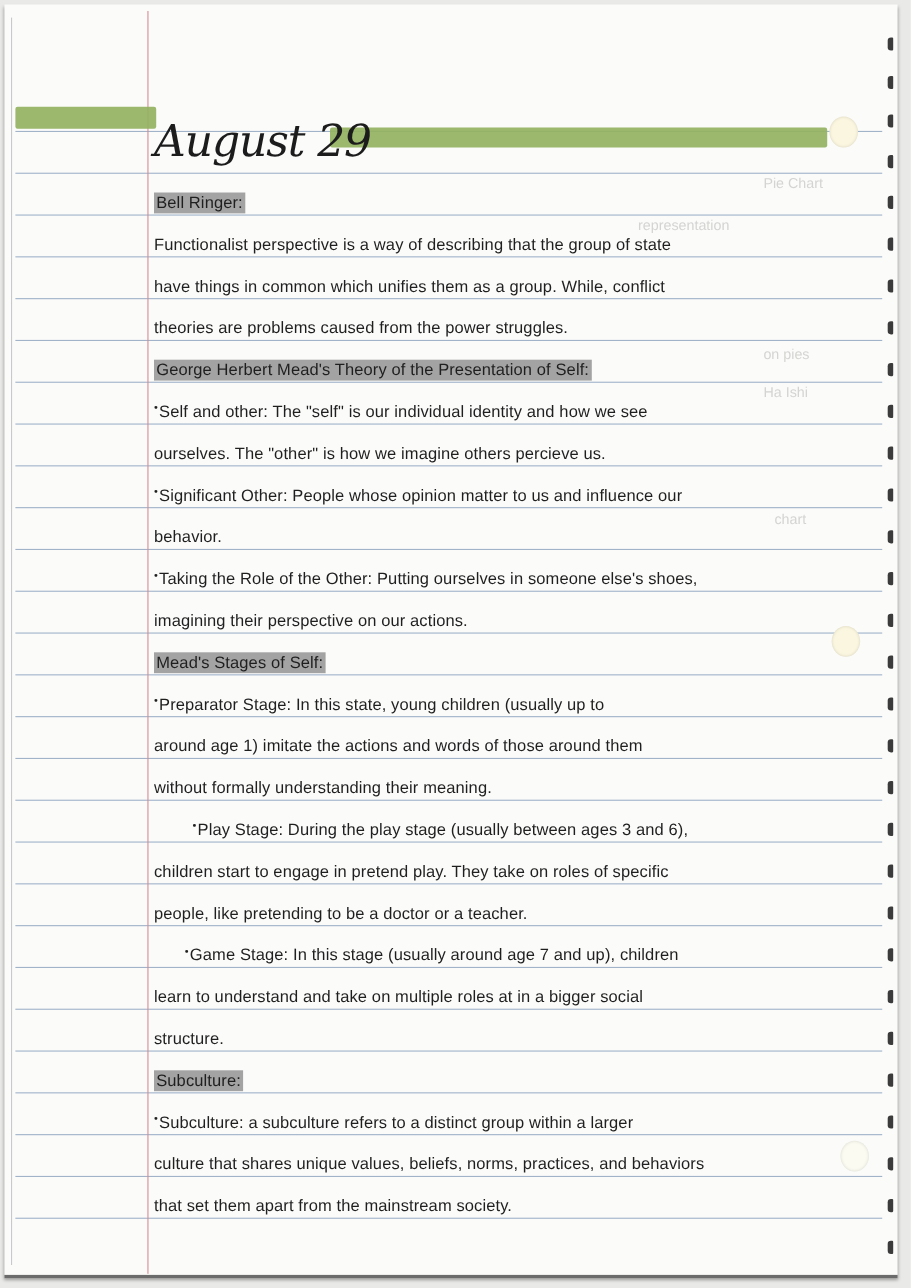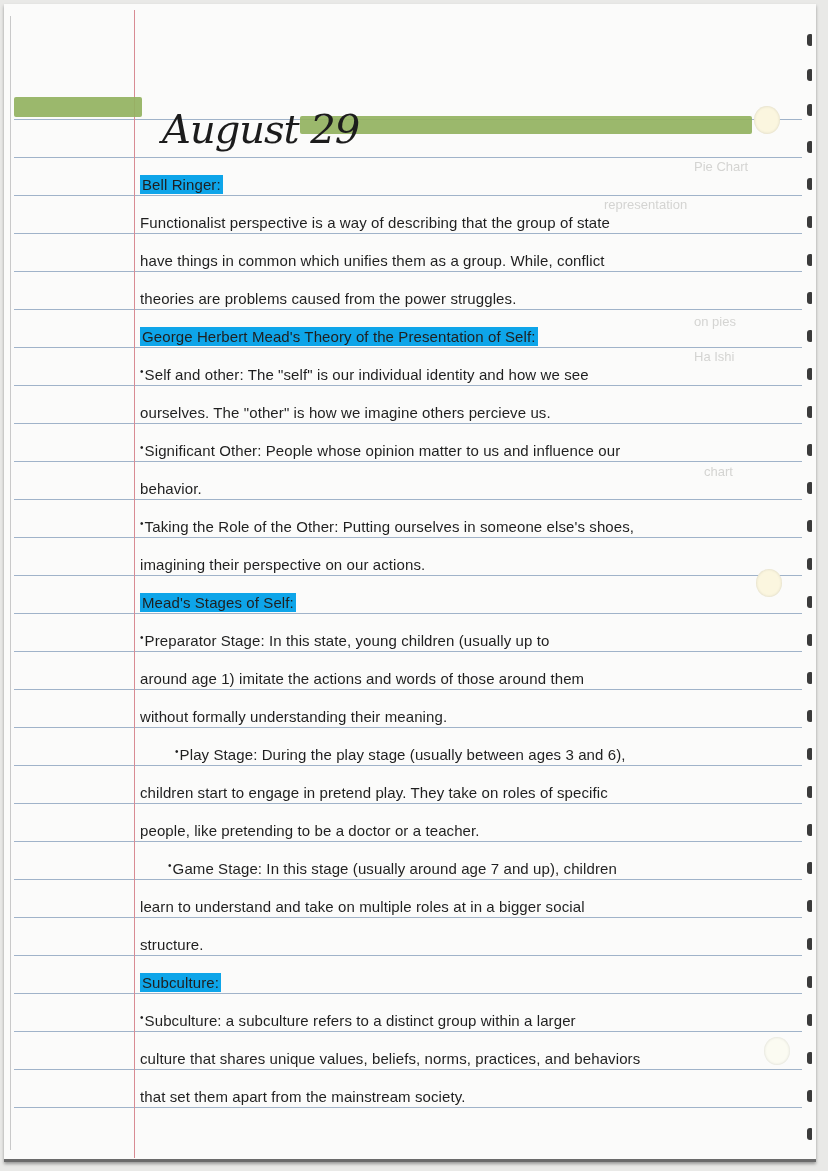--- a/index.html
+++ b/index.html
@@ -8,25 +8,25 @@
   .paper { position:absolute; left:4px; top:4px; width:812px; height:1158px; background:#fbfbfa;
            box-shadow: 0 2px 3px rgba(0,0,0,0.35); }
   .paper::after { content:""; position:absolute; left:0; right:0; bottom:0; height:3px; background:#6b6b6b; }
   .rule { position:absolute; left:10px; right:14px; height:1.4px; background:#8fa6c0; opacity:0.85; }
   .margin-line { position:absolute; left:130px; top:6px; bottom:4px; width:1.3px; background:#d88b93; }
   .left-edge { position:absolute; left:6px; top:12px; bottom:12px; width:1px; background:#c9c9c9; }
   .hole { position:absolute; width:26px; height:28px; border-radius:50%; background:#fbf6df;
           box-shadow: inset 0 0 3px rgba(0,0,0,0.15); }
   .spiral { position:absolute; right:4px; width:5px; height:12px; background:#3b3b3b; border-radius:3px 1px 1px 3px; }
   .title-bar { position:absolute; height:20px; background:#93b25f; opacity:0.92; border-radius:2px; }
-  .title { position:absolute; left:158px; top:102px; font-family:"DejaVu Serif", serif; font-style:italic;
+  .title { position:absolute; left:136px; top:102px; font-family:"DejaVu Serif", serif; font-style:italic;
            font-size:40px; color:#1c1c1c; letter-spacing:-1px; }
   .line { position:absolute; left:136px; font-family:"Liberation Sans", sans-serif; font-size:15px;
           color:#1f1f1f; white-space:nowrap; letter-spacing:0.1px; }
-  .hl { background:#0ea5e9; padding:1px 2px; }
+  .hl { background:#a3a3a3; padding:1px 2px; }
   .bullet::before { content:"•"; margin-right:1px; font-size:10px; vertical-align:top; }
   .ghost { position:absolute; font-family:"Liberation Sans", sans-serif; font-size:13px; color:#d4d4d2; white-space:nowrap; }
 </style>
 </head>
 <body>
 
 <div class="paper">
   <div class="left-edge"></div>
 
   <div class="rule" style="top:115px"></div>
@@ -88,21 +88,21 @@
   <div class="spiral" style="top:858px"></div>
   <div class="spiral" style="top:896px"></div>
   <div class="spiral" style="top:934px"></div>
   <div class="spiral" style="top:972px"></div>
   <div class="spiral" style="top:1010px"></div>
   <div class="spiral" style="top:1048px"></div>
   <div class="spiral" style="top:1086px"></div>
   <div class="spiral" style="top:1124px"></div>
 
   <div class="ghost" style="left:690px; top:155px;">Pie Chart</div>
-  <div class="ghost" style="left:600px; top:193px;text-align:center;">representation</div>
+  <div class="ghost" style="left:576px; top:193px;text-align:center;">representation</div>
   <div class="ghost" style="left:690px; top:310px;">on pies</div>
   <div class="ghost" style="left:690px; top:345px;">Ha Ishi</div>
   <div class="ghost" style="left:700px; top:460px;">chart</div>
 
   <div class="title-bar" style="left:10px; top:93px; width:128px;"></div>
   <div class="title-bar" style="left:296px; top:112px; width:452px; height:18px;"></div>
   <div class="title">August 29</div>
 
   <div class="line" style="top:172px;"><span class="hl">Bell Ringer:</span></div>
   <div class="line" style="top:210px;">Functionalist perspective is a way of describing that the group of state</div>

